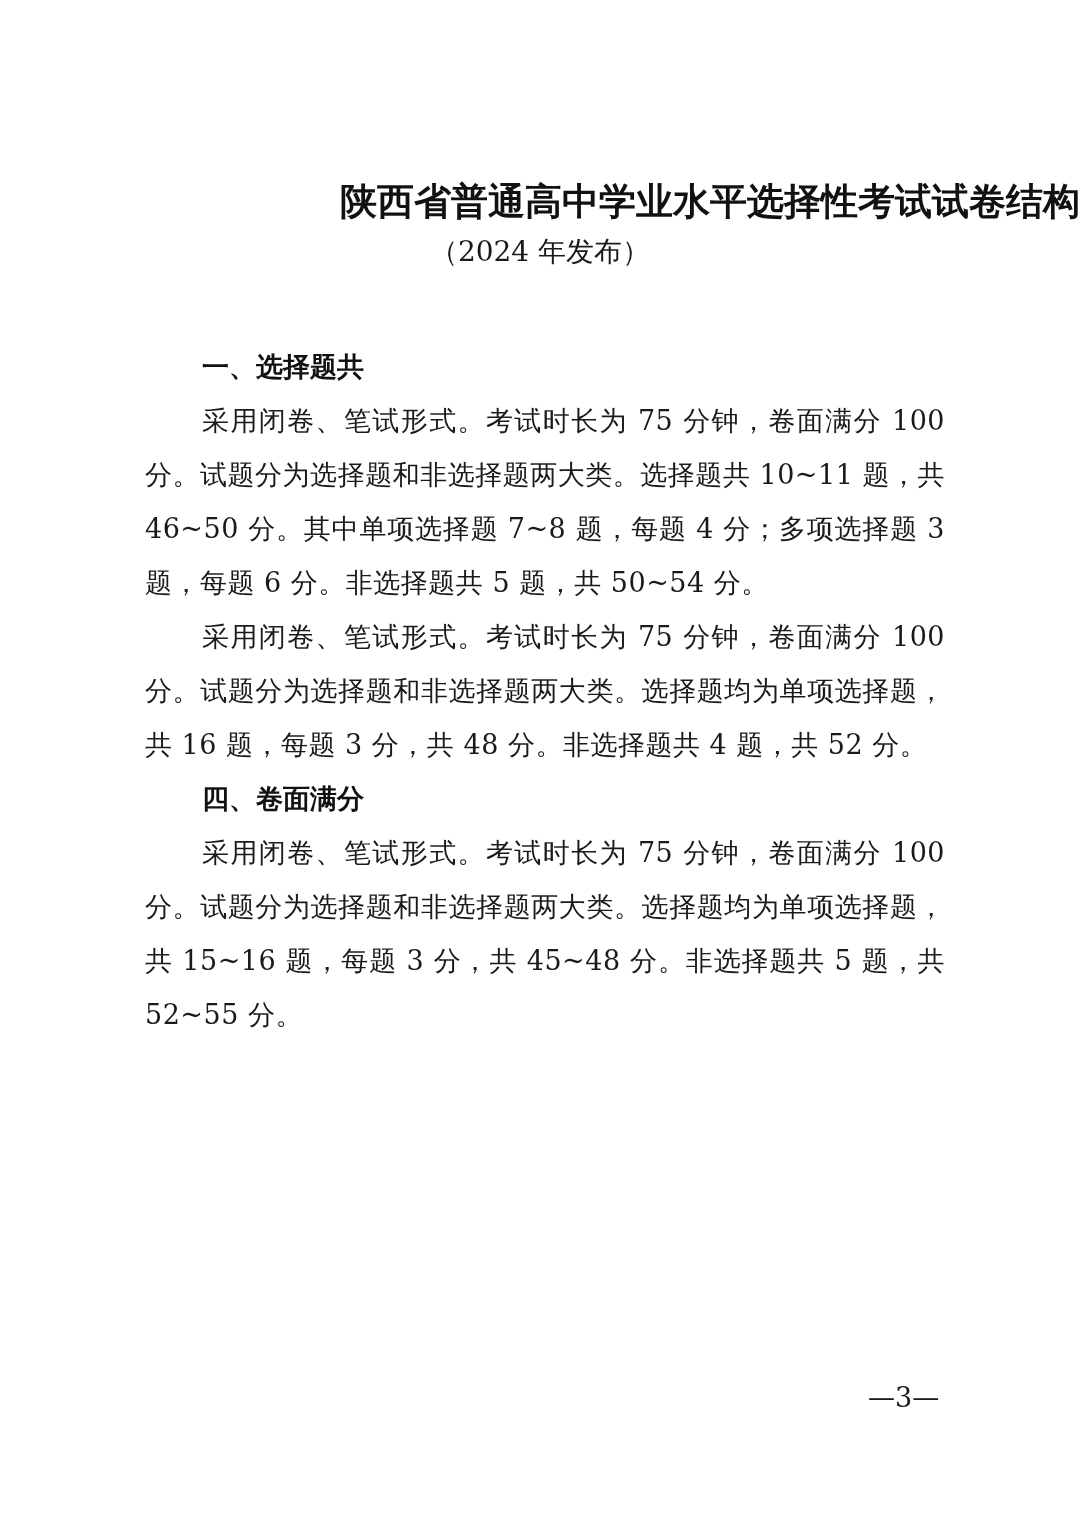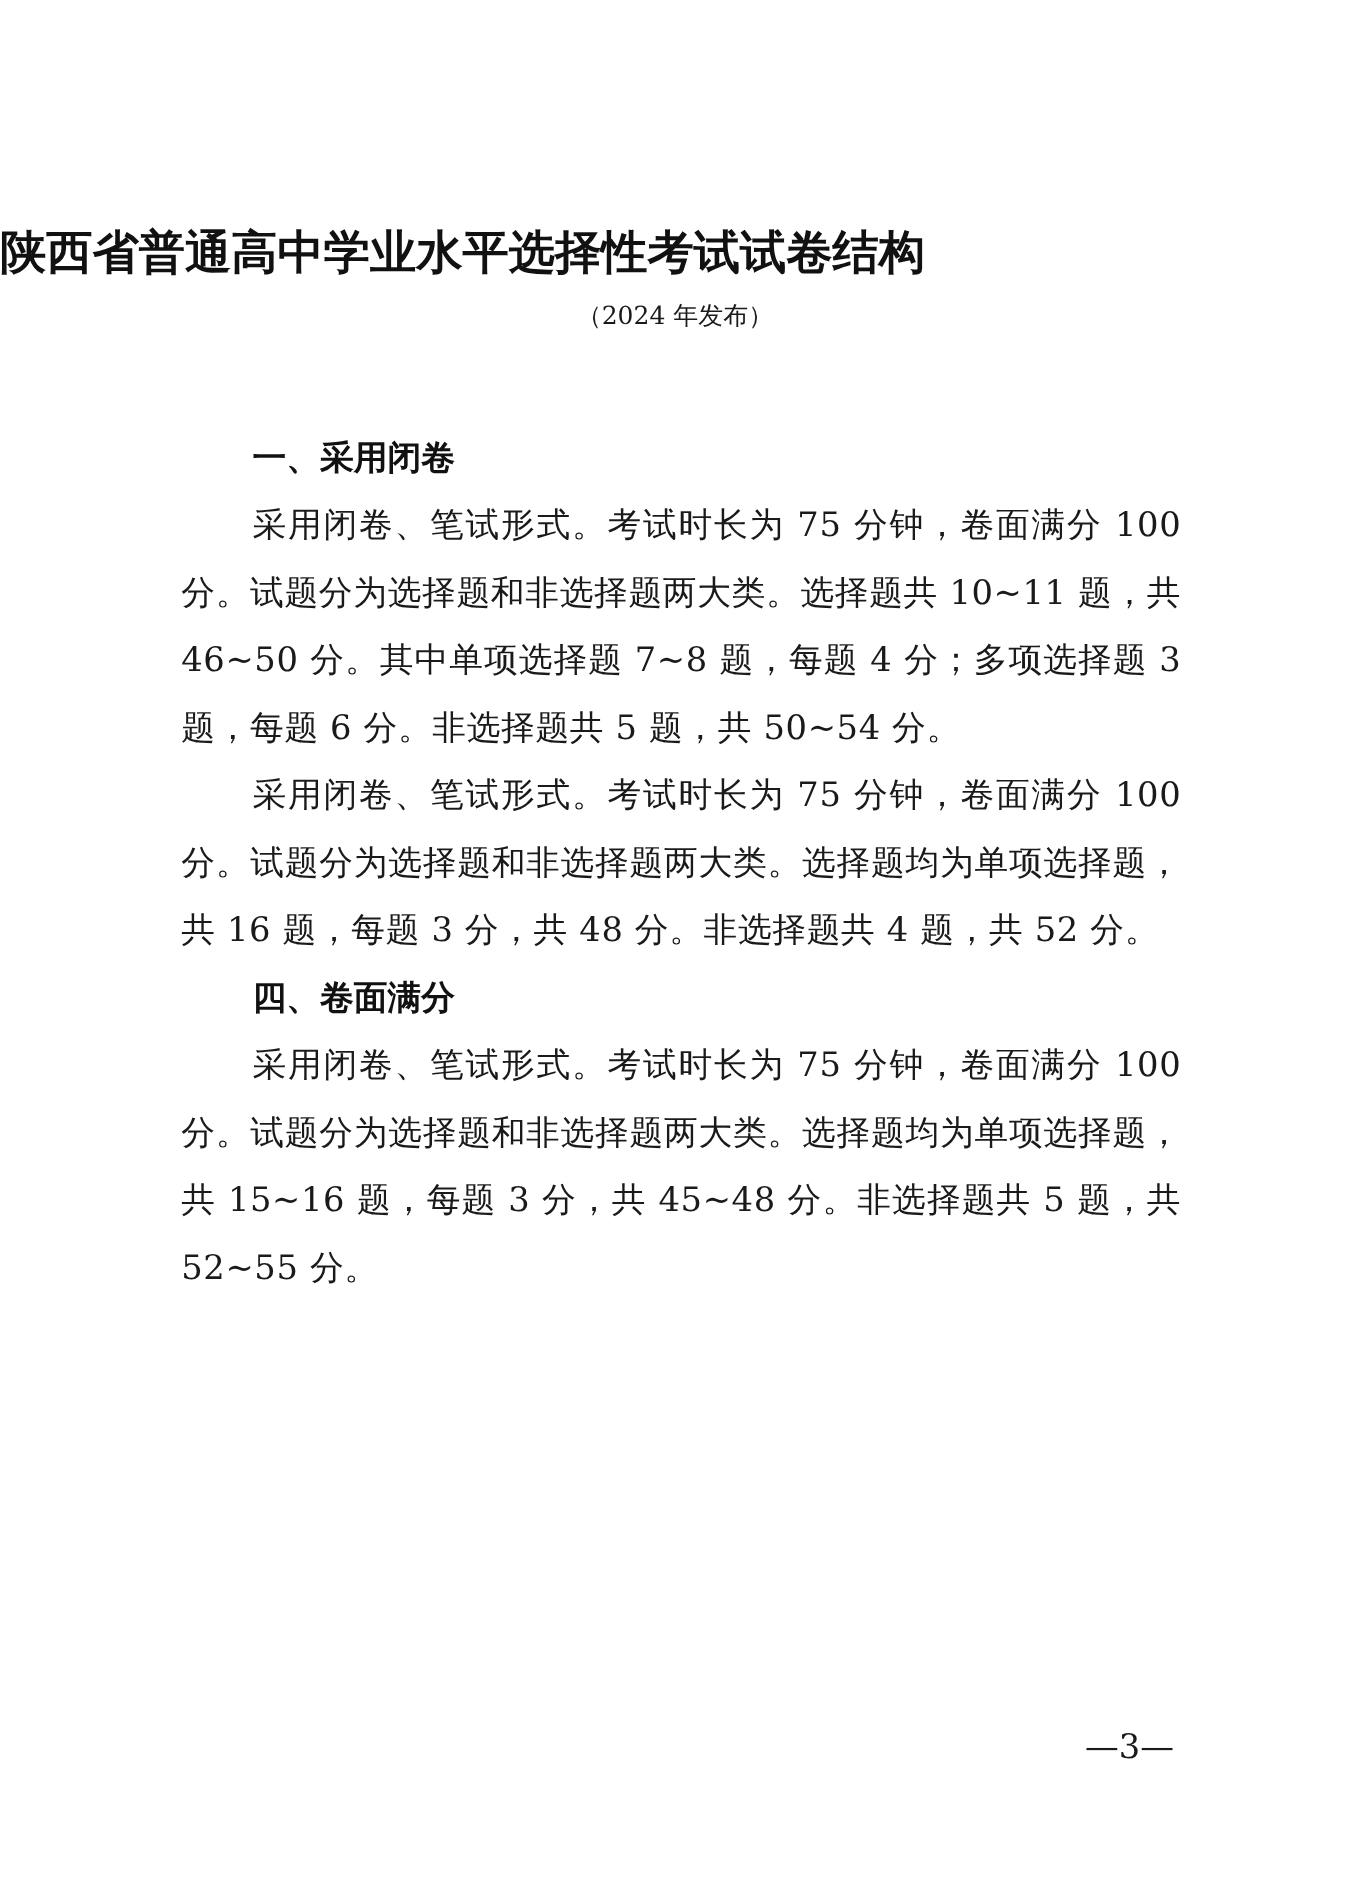--- a/index.html
+++ b/index.html
@@ -17,33 +17,33 @@
     }
     .page {
       position: absolute;
       left: 0; top: 0;
       width: 1080px; height: 1513px;
     }
     .title {
       position: absolute;
       left: 0; width: 1080px;
       top: 176px;
-      text-align: left;
+      text-align: right;
       font-size: 37px;
       font-weight: bold;
       letter-spacing: 0px;
       line-height: 50px;
       color: #111;
     }
     .subtitle {
       position: absolute;
       left: 0; width: 1080px;
       top: 232px;
       text-align: center;
-      font-size: 20px;
+      font-size: 28px;
       line-height: 40px;
       color: #1a1a1a;
     }
     .content {
       position: absolute;
       left: 145px;
       top: 340px;
       width: 800px;
       font-size: 27px;
       line-height: 54px;
@@ -88,21 +88,21 @@
 
 <div class="page">
 
   <div class="title">陕西省普通高中学业水平选择性考试试卷结构</div>
 
   <div class="subtitle">（2024 年发布）</div>
 
   <div class="content">
 
     <div>
-      <p class="section-heading">一、采用闭卷</p>
+      <p class="section-heading">一、选择题共</p>
       <p class="section-body">采用闭卷、笔试形式。考试时长为 75 分钟，卷面满分 100 分。试题分为选择题和非选择题两大类。选择题共 10~11 题，共 46~50 分。其中单项选择题 7~8 题，每题 4 分；多项选择题 3 题，每题 6 分。非选择题共 5 题，共 50~54 分。</p>
     </div>
 
     <div>
       <p class="section-body">采用闭卷、笔试形式。考试时长为 75 分钟，卷面满分 100 分。试题分为选择题和非选择题两大类。选择题均为单项选择题，共 16 题，每题 3 分，共 48 分。非选择题共 4 题，共 52 分。</p>
     </div>
 
 
     <div>
       <p class="section-heading">四、卷面满分</p>

